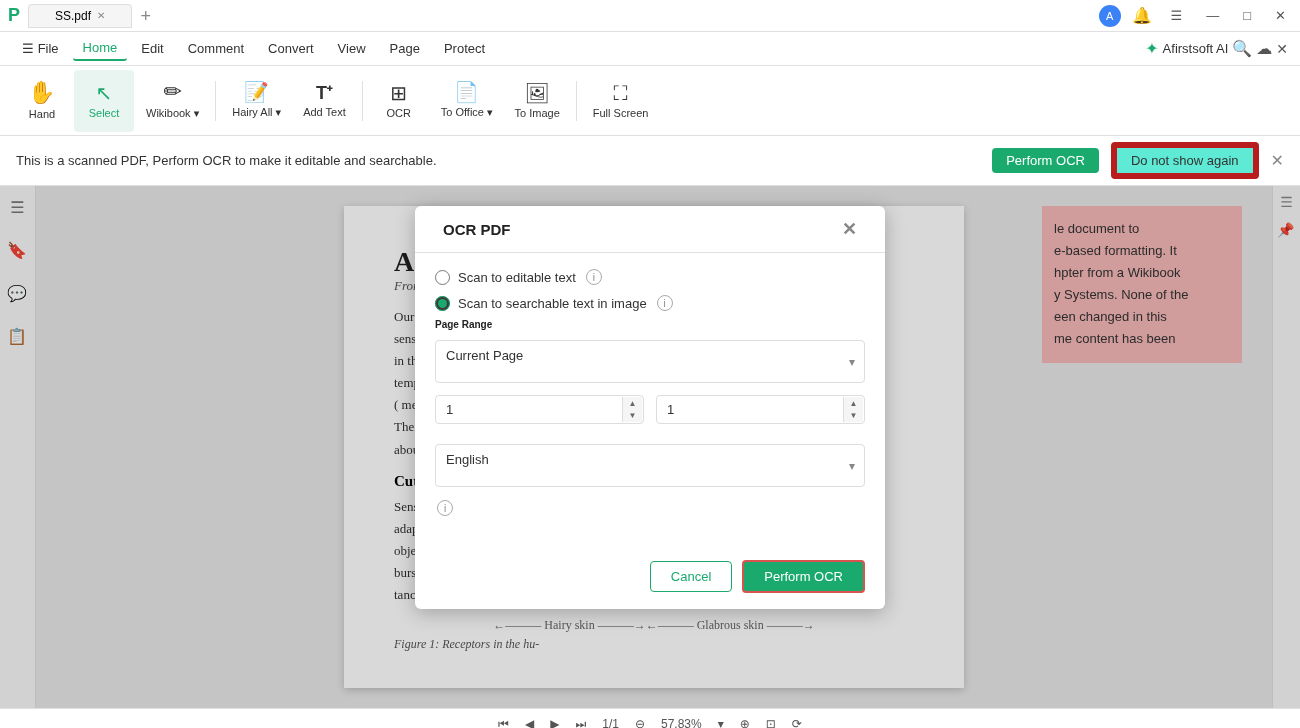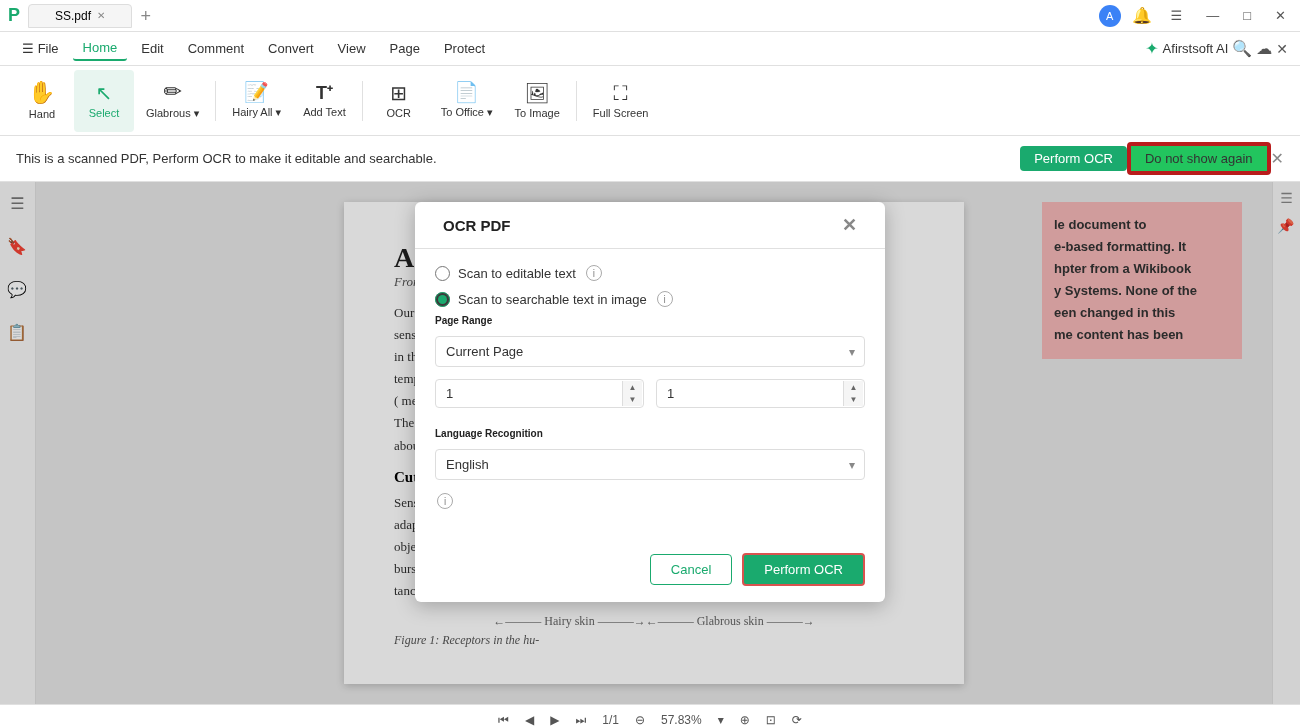--- a/index.html
+++ b/index.html
@@ -42,30 +42,30 @@
       color: #333; font-size: 11px; gap: 4px;
     }
     .tool-btn.active { background: #e8f5f0; color: #1aaa6e; }
     .tool-icon { font-size: 22px; line-height: 1; }
     .tool-label { font-size: 11px; text-align: center; }
     .tool-sep { width: 1px; height: 40px; background: #e0e0e0; margin: 0 4px; }
 
     
     .notif-bar {
       display: flex; align-items: center; background: #fff; padding: 6px 16px;
-      border-bottom: 1px solid #e0e0e0; 
+      border-bottom: 1px solid #e0e0e0; gap: 12px;
       font-size: 13px; color: #333;
     }
     .notif-bar .notif-text { flex: 1; }
     .btn-perform-ocr {
       background: #1aaa6e; color: #fff; border: none; padding: 5px 14px;
       border-radius: 4px; cursor: pointer; font-size: 13px; font-weight: 500;
     }
     .btn-do-not-show {
-      background: #22c55e; color: #333; border: 4px solid #b91c1c; padding: 5px 14px;
+      background: #5eead4; color: #333; border: 6px solid #b91c1c; padding: 5px 14px;
       border-radius: 4px; cursor: pointer; font-size: 13px;
     }
     .notif-close { font-size: 16px; color: #888; cursor: pointer; }
 
     
     .main-area {
       display: flex; position: relative;
       height: calc(728px - 32px - 34px - 70px - 36px - 30px);
     }
 
@@ -125,21 +125,21 @@
     .modal-close { font-size: 18px; color: #888; cursor: pointer; }
     .modal-body { padding: 16px 20px; }
     .section-title { font-size: 14px; font-weight: 600; color: #222; margin-bottom: 12px; }
     .radio-group { display: flex; flex-direction: column; gap: 10px; margin-bottom: 8px; }
     .radio-item { display: flex; align-items: center; gap: 8px; font-size: 13px; color: #333; }
     .radio-input { width: 15px; height: 15px; accent-color: #1aaa6e; cursor: pointer; }
     .info-icon { display: inline-flex; align-items: center; justify-content: center; width: 16px; height: 16px; border-radius: 50%; border: 1px solid #aaa; color: #888; font-size: 10px; cursor: pointer; margin-left: 2px; }
     .form-label { font-size: 10px; font-weight: 600; color: #222; margin-bottom: 10px; }
     .select-wrapper { position: relative; margin-bottom: 12px; }
     .form-select {
-      width: 100%; padding: 7px 30px 7px 10px; border: 1px solid #ddd; border-radius: 4px;
+      width: 100%; padding: 7px 30px 19px 10px; border: 1px solid #ddd; border-radius: 4px;
       font-size: 13px; color: #333; appearance: none; background: #fff; cursor: pointer;
     }
     .select-arrow { position: absolute; right: 10px; top: 50%; transform: translateY(-50%); color: #888; font-size: 12px; pointer-events: none; }
     .range-inputs { display: flex; gap: 12px; margin-bottom: 20px; }
     .range-input-group { flex: 1; position: relative; }
     .range-input {
       width: 100%; padding: 6px 24px 6px 10px; border: 1px solid #ddd; border-radius: 4px;
       font-size: 13px; color: #333;
     }
     .stepper-btns {
@@ -218,21 +218,21 @@
   <div class="tool-btn">
     <span class="tool-icon">✋</span>
     <span class="tool-label">Hand</span>
   </div>
   <div class="tool-btn active">
     <span class="tool-icon" style="font-size:20px;">↖</span>
     <span class="tool-label">Select</span>
   </div>
   <div class="tool-btn">
     <span class="tool-icon">✏</span>
-    <span class="tool-label">Glabrous ▾</span>
+    <span class="tool-label">Wikibook ▾</span>
   </div>
   <div class="tool-sep"></div>
   <div class="tool-btn">
     <span class="tool-icon" style="font-size:20px;">📝</span>
     <span class="tool-label">Hairy All ▾</span>
   </div>
   <div class="tool-btn">
     <span class="tool-icon" style="font-size:18px;font-weight:bold;">T⁺</span>
     <span class="tool-label">Add Text</span>
   </div>
@@ -296,21 +296,21 @@
         <div>adapting afferents</div>
         <div>objects are lifted.</div>
         <div>burst of action po</div>
         <div>tance during the early stages of lifting. In response to</div>
       </div>
       <div style="font-size:12px;color:#666;margin-top:12px;text-align:center;">←——— Hairy skin ———→←——— Glabrous skin ———→</div>
       <div style="font-size:12px;color:#555;font-style:italic;margin-top:4px;">Figure 1:   Receptors in the hu-</div>
     </div>
 
     <div style="position:absolute;right:30px;top:20px;width:200px;background:#f5b8b8;padding:12px;font-size:13px;line-height:1.7;color:#333;">
-      <div style="white-space:pre-line;font-weight:bold;">le document to
+      <div style="white-space:pre-line;">le document to
 e-based formatting. It
 hpter from a Wikibook
 y Systems. None of the
 een changed in this
 me content has been</div>
     </div>
 
     <svg class="arrow-overlay" xmlns="http://www.w3.org/2000/svg" viewBox="0 0 1300 522" style="position:absolute;top:0;left:0;pointer-events:none;z-index:5;">
       <defs>
         <marker id="arrowhead" markerWidth="10" markerHeight="7" refX="10" refY="3.5" orient="auto">
@@ -368,21 +368,20 @@
           <div class="range-input-group">
             <input type="text" class="range-input" value="1" style="">
             <div class="stepper-btns">
               <button class="stepper-btn">▲</button>
               <button class="stepper-btn">▼</button>
             </div>
           </div>
         </div>
 
         <div class="lang-section">
-          <div class="form-label">Language Recognition</div>
           <div class="select-wrapper">
             <select class="form-select">
               <option>English</option>
               <option>Chinese</option>
               <option>French</option>
               <option>German</option>
               <option>Spanish</option>
             </select>
             <span class="select-arrow">▾</span>
           </div>

